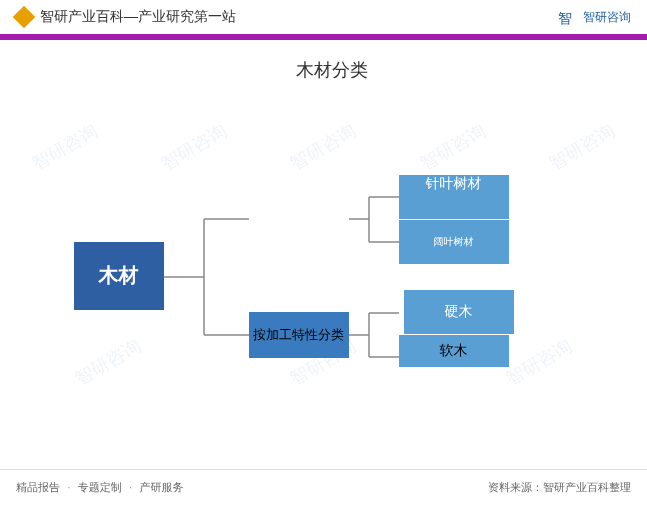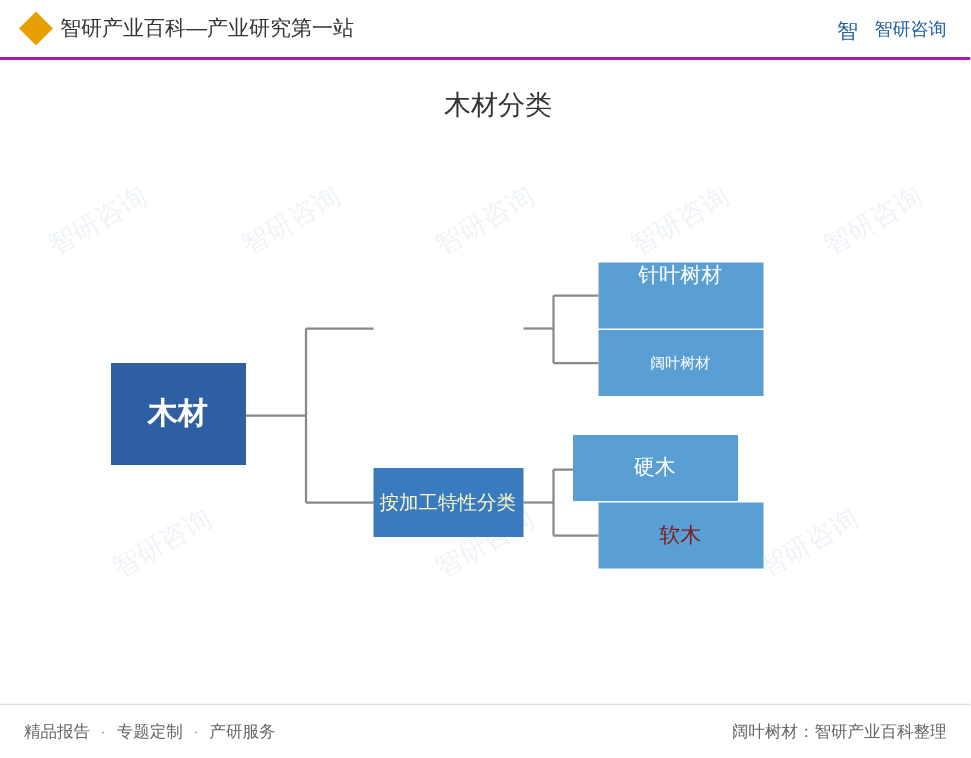--- a/index.html
+++ b/index.html
@@ -11,21 +11,21 @@
       overflow: hidden;
       position: relative;
     }
 
     
     .header {
       display: flex;
       align-items: center;
       justify-content: space-between;
       padding: 8px 16px;
-      border-bottom: 2px solid #a21caf;
+      border-bottom: 6px solid #a21caf;
       height: 40px;
       background: #fff;
     }
     .header-left {
       display: flex;
       align-items: center;
       gap: 8px;
     }
     .header-diamond {
       width: 16px;
@@ -180,48 +180,48 @@
         <line x1="275" y1="62" x2="295" y2="62" stroke="#888" stroke-width="1.5"></line>
 
         <line x1="275" y1="178" x2="295" y2="178" stroke="#888" stroke-width="1.5"></line>
       </svg>
 
       <div style="position:absolute;left:0;top:85px;width:90px;height:68px;background:#2e5fa3;color:#fff;display:flex;align-items:center;justify-content:center;font-size:20px;font-weight:bold;">
         <span>木材</span>
       </div>
 
 
-      <div style="position:absolute;left:175px;top:155px;width:100px;height:46px;background:#3a7abf;color:#fef9c3;display:flex;align-items:center;justify-content:center;font-size:13px;text-align:center;">
+      <div style="position:absolute;left:175px;top:155px;width:100px;height:46px;background:#3a7abf;color:#000000;display:flex;align-items:center;justify-content:center;font-size:13px;text-align:center;">
         <span>按加工特性分类</span>
       </div>
 
       <div style="position:absolute;left:325px;top:18px;width:110px;height:44px;background:#5a9fd4;color:#fff;display:flex;justify-content:center;font-size:14px;">
         <span>针叶树材</span>
       </div>
 
       <div style="position:absolute;left:325px;top:63px;width:110px;height:44px;background:#5a9fd4;color:#fff;display:flex;align-items:center;justify-content:center;font-size:10px;">
         <span>阔叶树材</span>
       </div>
 
-      <div style="position:absolute;left:308px;top:133px;width:110px;height:44px;background:#5a9fd4;color:#fff;display:flex;align-items:center;justify-content:center;font-size:14px;">
+      <div style="position:absolute;left:330px;top:133px;width:110px;height:44px;background:#5a9fd4;color:#fff;display:flex;align-items:center;justify-content:center;font-size:14px;">
         <span>硬木</span>
       </div>
 
-      <div style="position:absolute;left:325px;top:178px;width:110px;height:44px;background:#5a9fd4;color:#7f1d1d;display:flex;align-items:center;justify-content:center;font-size:14px;">
+      <div style="position:absolute;left:325px;top:178px;width:110px;height:32px;background:#5a9fd4;color:#000000;display:flex;align-items:center;justify-content:center;font-size:14px;">
         <span>软木</span>
       </div>
 
     </div>
   </div>
 </div>
 
 <div class="footer">
   <div class="footer-left">
     <span>精品报告</span>
     <span class="footer-sep">·</span>
     <span>专题定制</span>
     <span class="footer-sep">·</span>
     <span>产研服务</span>
   </div>
   <div class="footer-right">
-    <div>阔叶树材：智研产业百科整理</div>
+    <div>资料来源：智研产业百科整理</div>
   </div>
 </div>
 
 </body></html>

